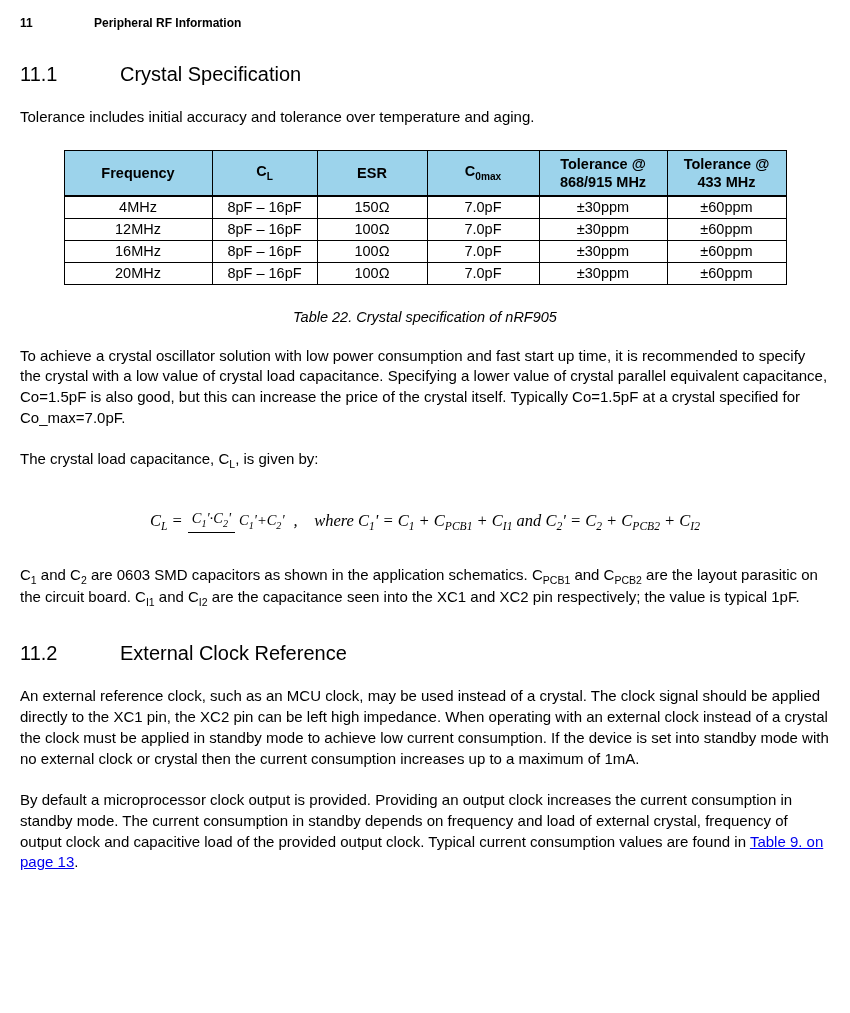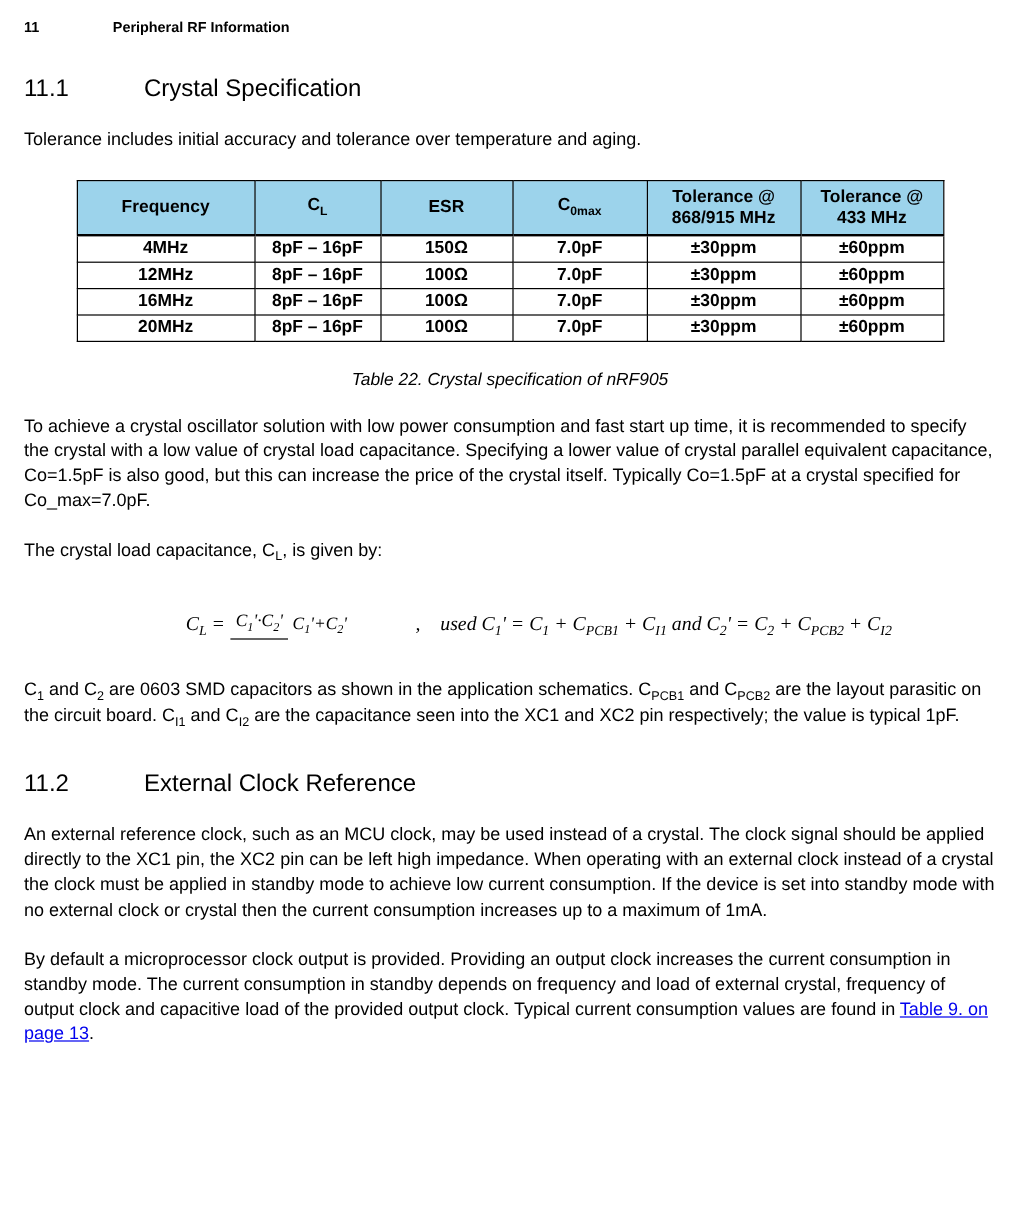--- a/index.html
+++ b/index.html
@@ -24,40 +24,39 @@
     margin: 22px auto 0;
     table-layout: fixed;
     width: 722px;
   }
   .spec-table th, .spec-table td {
     border: 1px solid #000;
     text-align: center;
     font-size: 14.5px;
     padding: 1px 4px;
     line-height: 1.3;
-    font-weight: bold;
   }
   .spec-table th {
     background: var(--table-header-bg, #9CD3EB);
     font-weight: bold;
     border-bottom-width: 2px;
     padding: 4px 4px;
     line-height: 1.25;
   }
 
   .caption { font-style: italic; font-size: 14.5px; text-align: center; margin-top: 24px; }
 
   .formula {
     display: flex; justify-content: center; align-items: center;
     font-family: "Liberation Serif", serif;
     font-style: italic;
     font-size: 16.5px;
     margin: 38px 0 32px;
   }
-  .math { white-space: pre-wrap; margin-left: 48px; }
+  .math { white-space: pre-wrap; }
   .frac {
     display: inline-flex; flex-direction: row; align-items: center;
     margin: 0 5px; font-size: 14.5px; line-height: 1.15;
   }
   .frac .num { border-bottom: 1px solid #000; padding: 0 4px 2px; }
   .frac .den { padding: 2px 4px 0; }
 
   sub { font-size: 0.7em; }
 
   a.doc-link { color: var(--link, #0000EE); text-decoration: underline; cursor: pointer; }
@@ -137,21 +136,21 @@
   <p>To achieve a crystal oscillator solution with low power consumption and fast start up time, it is recommended to specify the crystal with a low value of crystal load capacitance. Specifying a lower value of crystal parallel equivalent capacitance, Co=1.5pF is also good, but this can increase the price of the crystal itself. Typically Co=1.5pF at a crystal specified for Co_max=7.0pF.</p>
 
   <p><span>The crystal load capacitance, C</span><sub>L</sub><span>, is given by:</span></p>
 
   <div class="formula">
     <span class="math"><span>C</span><sub>L</sub><span> =</span></span>
     <span class="frac">
       <span class="num"><span>C</span><sub>1</sub><span>'·C</span><sub>2</sub><span>'</span></span>
       <span class="den"><span>C</span><sub>1</sub><span>'+C</span><sub>2</sub><span>'</span></span>
     </span>
-    <span class="math"><span>,    used C</span><sub>1</sub><span>' = C</span><sub>1</sub><span> + C</span><sub>PCB1</sub><span> + C</span><sub>I1</sub><span> and C</span><sub>2</sub><span>' = C</span><sub>2</sub><span> + C</span><sub>PCB2</sub><span> + C</span><sub>I2</sub></span>
+    <span class="math"><span>,    where C</span><sub>1</sub><span>' = C</span><sub>1</sub><span> + C</span><sub>PCB1</sub><span> + C</span><sub>I1</sub><span> and C</span><sub>2</sub><span>' = C</span><sub>2</sub><span> + C</span><sub>PCB2</sub><span> + C</span><sub>I2</sub></span>
   </div>
 
   <p><span>C</span><sub>1</sub><span> and C</span><sub>2</sub><span> are 0603 SMD capacitors as shown in the application schematics. C</span><sub>PCB1</sub><span> and C</span><sub>PCB2</sub><span> are the layout parasitic on the circuit board. C</span><sub>I1</sub><span> and C</span><sub>I2</sub><span> are the capacitance seen into the XC1 and XC2 pin respectively; the value is typical 1pF.</span></p>
 
   <h2 class="h2">
     <span class="sec-num">11.2</span><span>External Clock Reference</span>
   </h2>
 
   <p>An external reference clock, such as an MCU clock, may be used instead of a crystal. The clock signal should be applied directly to the XC1 pin, the XC2 pin can be left high impedance. When operating with an external clock instead of a crystal the clock must be applied in standby mode to achieve low current consumption. If the device is set into standby mode with no external clock or crystal then the current consumption increases up to a maximum of 1mA.</p>
 

